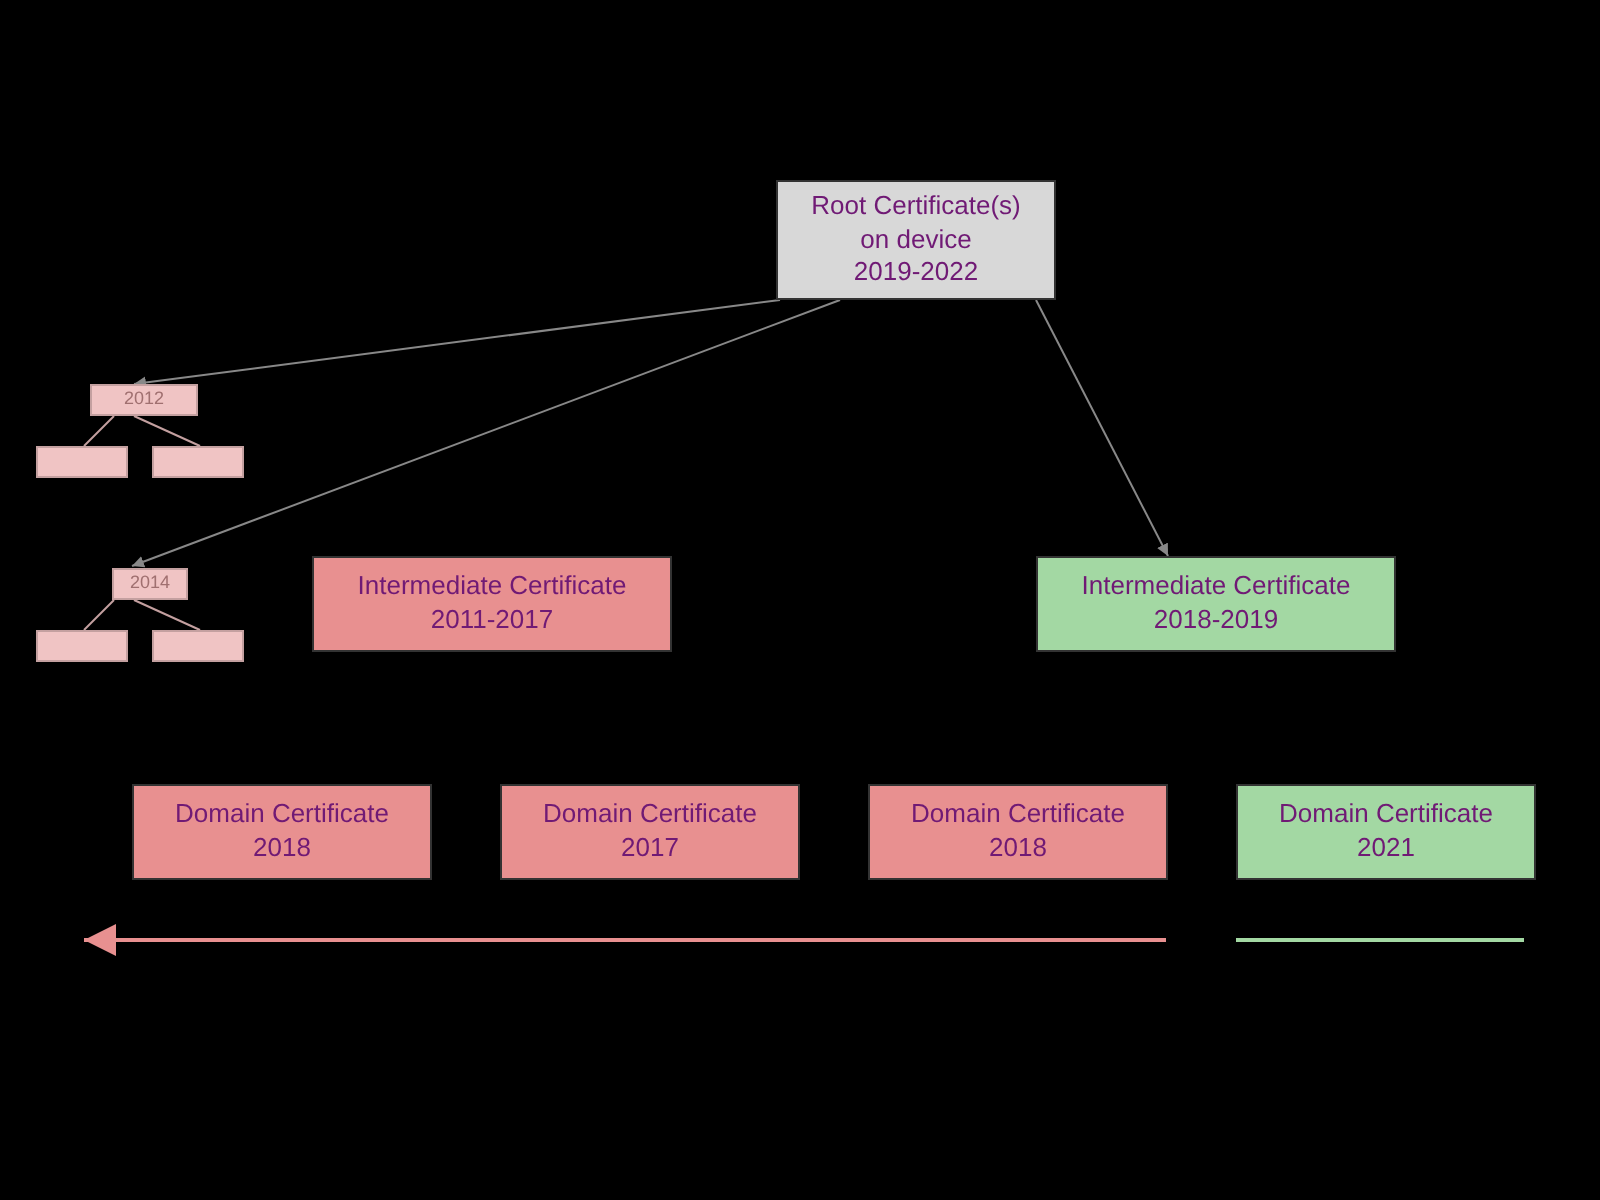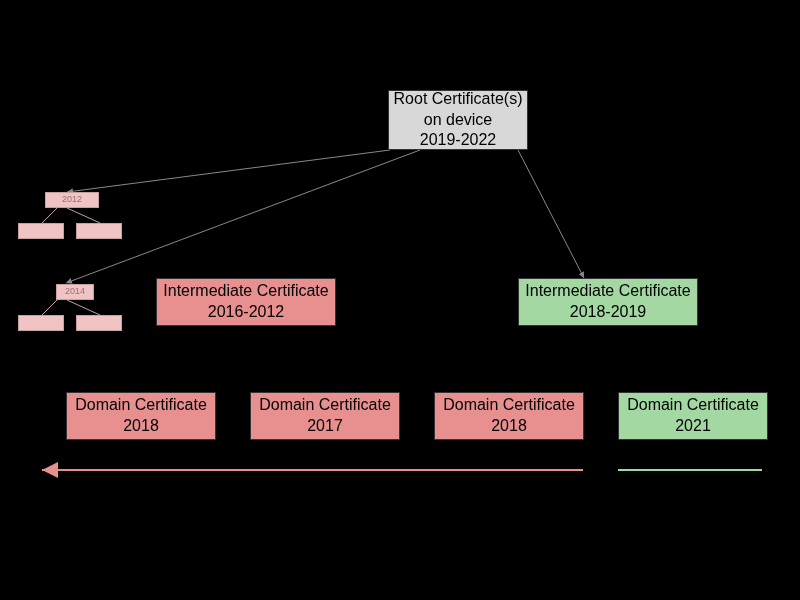--- a/index.html
+++ b/index.html
@@ -1,16 +1,16 @@
 <!DOCTYPE html>
 <html><head>
 <meta charset="utf-8">
 <style>
   html,body{margin:0;padding:0;width:800px;height:600px;background:#000;font-family:"Segoe UI",Arial,sans-serif;overflow:hidden}
-  .box{position:absolute;background:#fff;border:1px solid #333;display:flex;align-items:center;justify-content:center;text-align:center;font-size:16px;line-height:1.3;color:#000000;box-sizing:border-box;padding:4px}
+  .box{position:absolute;background:#fff;border:1px solid #333;display:flex;align-items:center;justify-content:center;text-align:center;font-size:13px;line-height:1.3;color:#701a75;box-sizing:border-box;padding:4px}
   .root{background:#d8d8d8}
   .pink{background:#e89090}
   .green{background:#a3d8a3}
   .faded{background:#f0c4c4;border:1px solid #c4a0a0}
   .tiny{font-size:9px;color:#a07070}
   svg.lines{position:absolute;top:0;left:0;width:800px;height:600px;pointer-events:none}
 </style>
 </head>
 <body>
 
@@ -57,21 +57,21 @@
 
 <div class="box faded tiny" style="left:56px;top:284px;width:38px;height:16px">
   <span>2014</span>
 </div>
 <div class="box faded" style="left:18px;top:315px;width:46px;height:16px"></div>
 <div class="box faded" style="left:76px;top:315px;width:46px;height:16px"></div>
 
 <div class="box pink" style="left:156px;top:278px;width:180px;height:48px">
   <div>
     <span>Intermediate Certificate</span><br>
-    <span>2016-2012</span>
+    <span>2011-2017</span>
   </div>
 </div>
 
 <div class="box green" style="left:518px;top:278px;width:180px;height:48px">
   <div>
     <span>Intermediate Certificate</span><br>
     <span>2018-2019</span>
   </div>
 </div>
 

